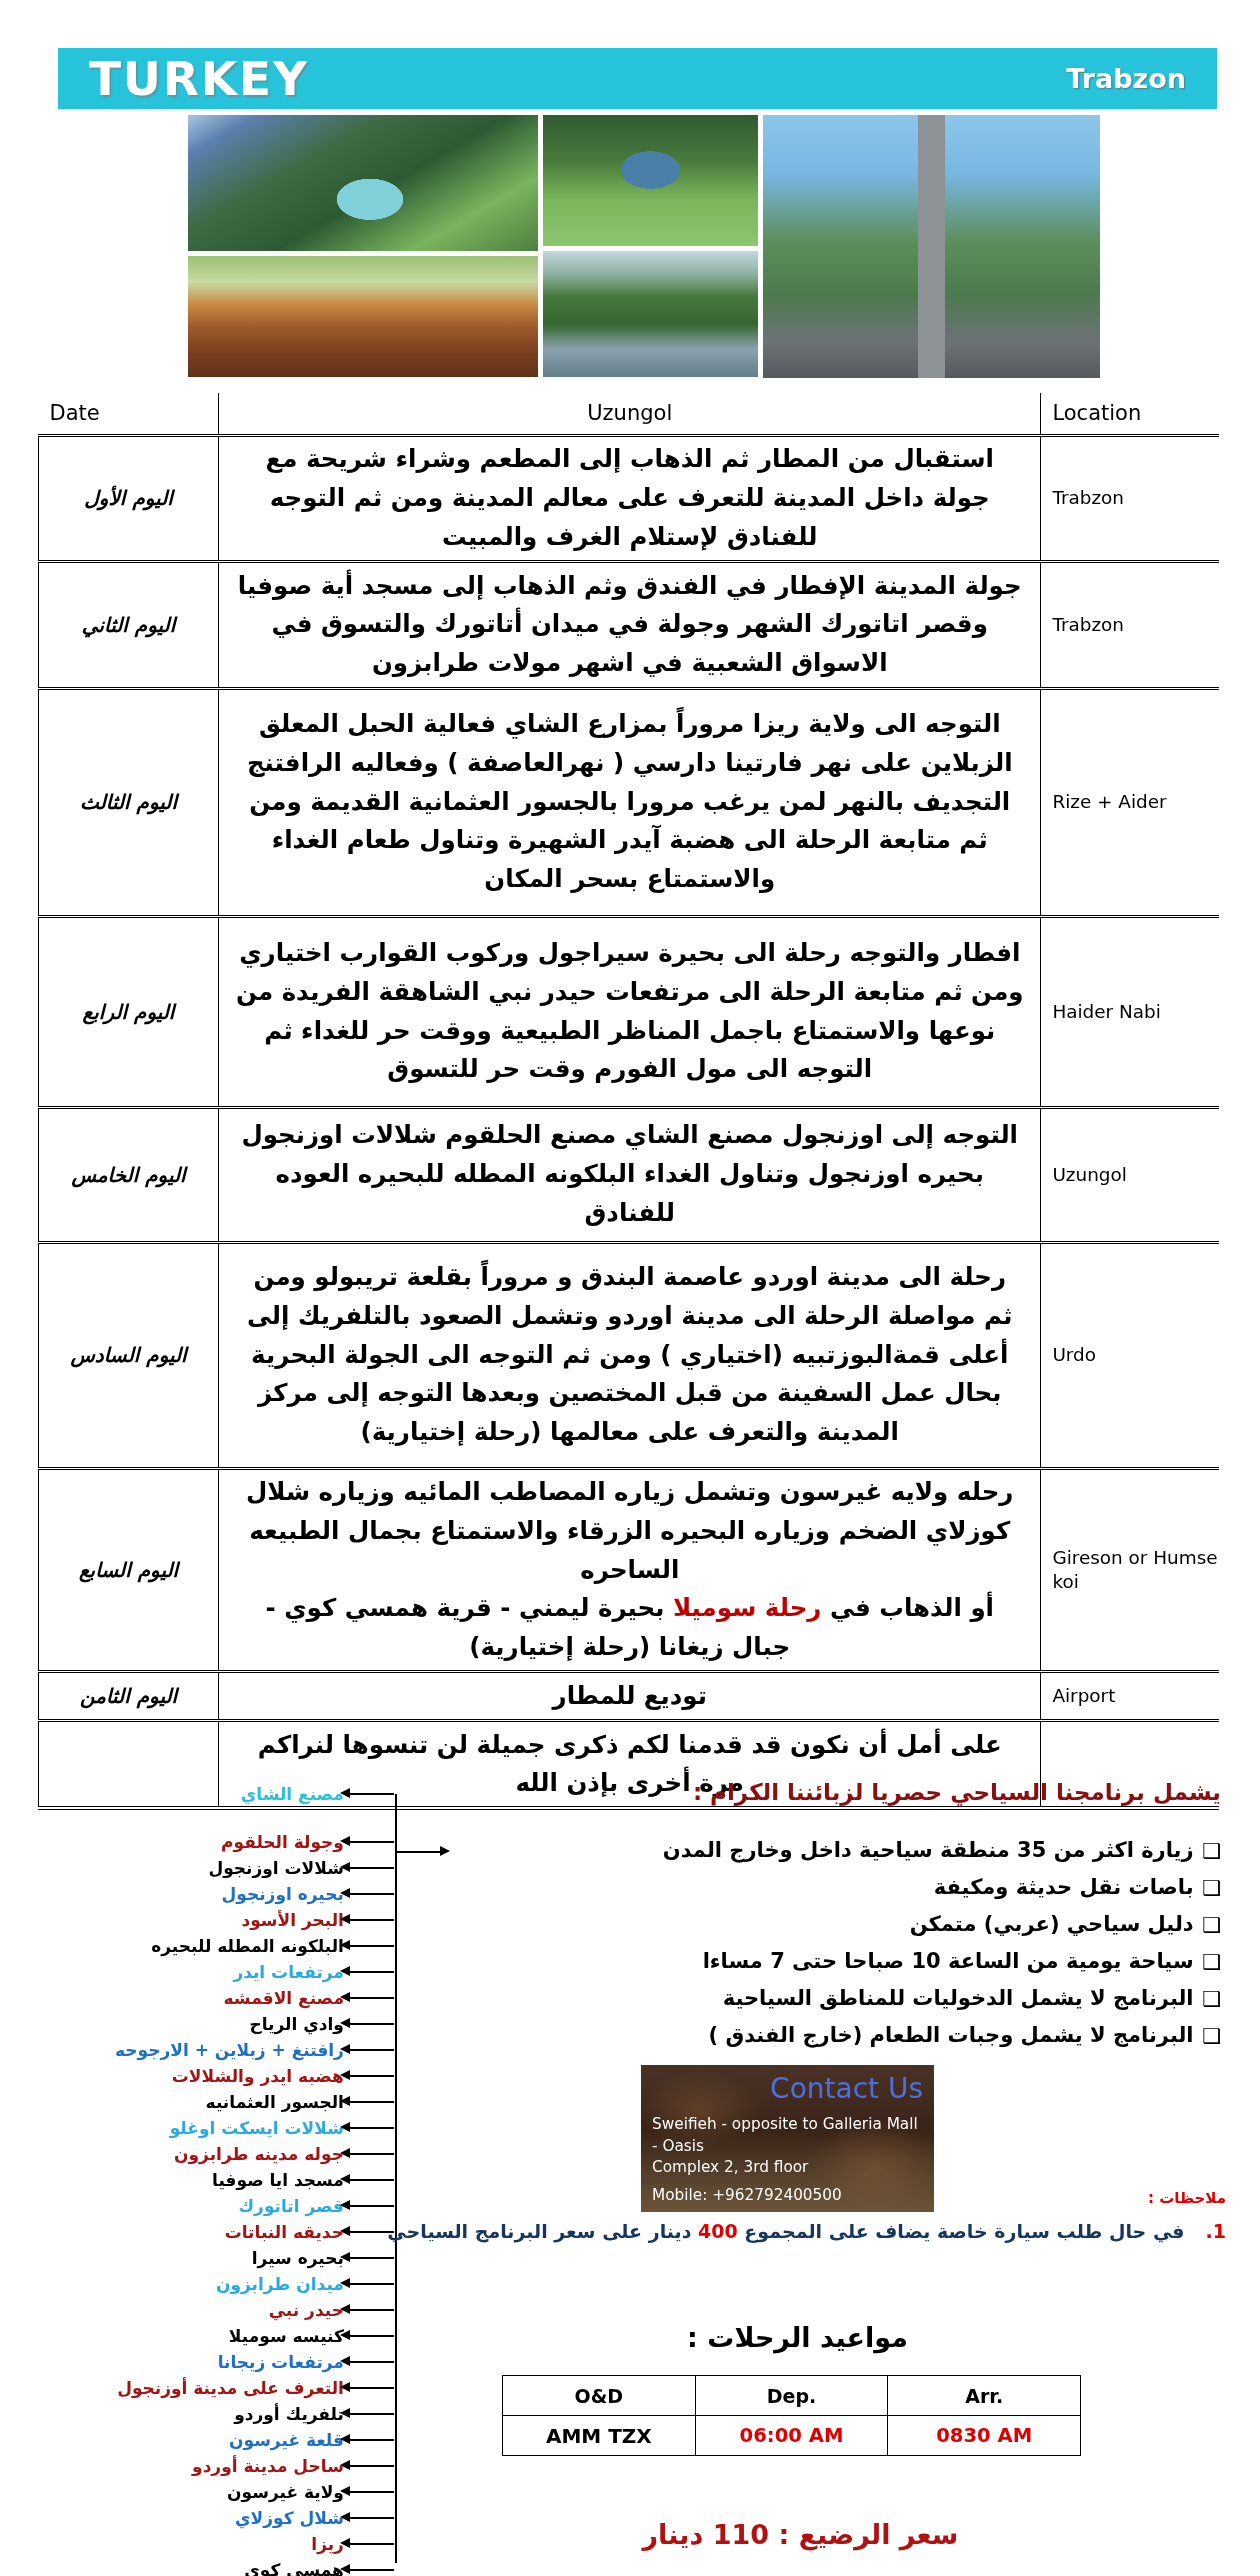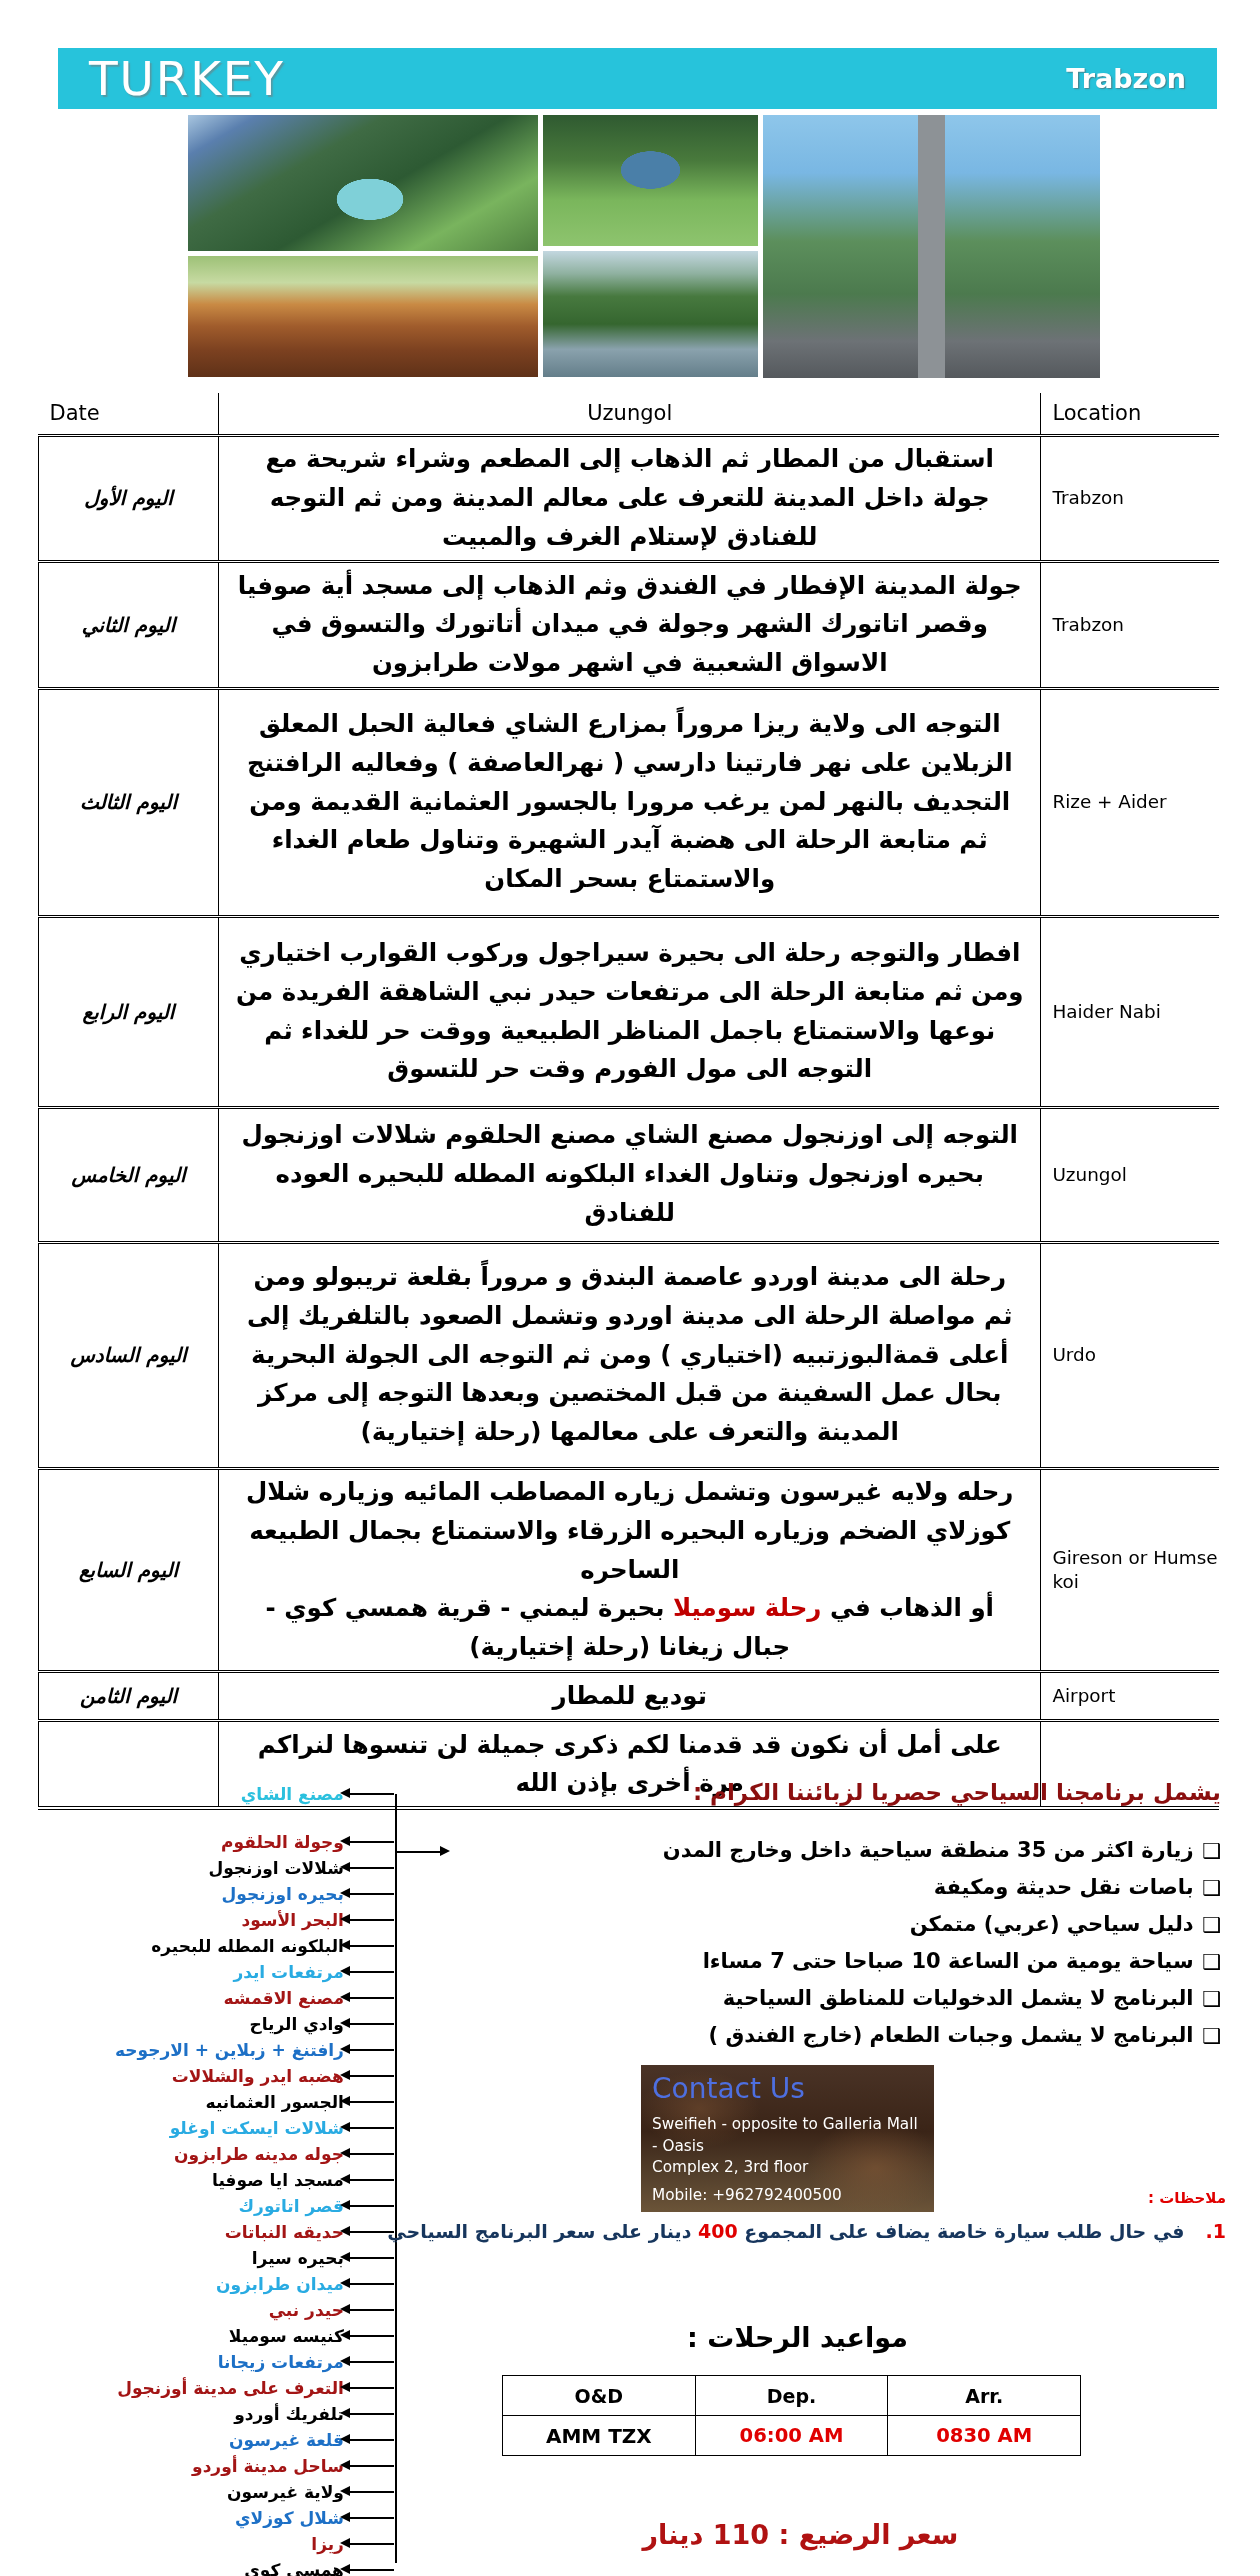--- a/index.html
+++ b/index.html
@@ -1,21 +1,21 @@
 <!DOCTYPE html>
 <html lang="ar" style="font-size:9.8px"><head>
 <meta charset="utf-8">
 <style>
   html,body{margin:0;padding:0;background:#e8e8e8;}
   .page{position:relative;width:1260px;height:2576px;background:#ffffff;overflow:hidden;
         font-family:"DejaVu Sans",sans-serif;color:#000;}
   
   .banner{position:absolute;left:58px;top:48px;width:1159px;height:61px;background:#27c3db;
           display:flex;align-items:center;justify-content:space-between;padding:0 31px;box-sizing:border-box;}
-  .banner .country{font-size:47px;font-weight:normal;color:#fff;letter-spacing:1.8px;
+  .banner .country{font-size:47px;font-weight:bold;color:#fff;letter-spacing:1.8px;
           text-shadow:1.8px 1.8px 1.2px rgba(120,120,120,.55);line-height:1;}
   .banner .city{font-size:27px;font-weight:bold;color:#fff;text-shadow:1.2px 1.2px 1.2px rgba(90,90,90,.6);}
   
   .collage{position:absolute;left:188px;top:115px;width:912px;height:263px;display:flex;gap:5.5px;}
   .col{display:flex;flex-direction:column;gap:4.9px;}
   .photo{flex:1;}
   .p-valley{background:
      radial-gradient(ellipse 55px 34px at 52% 62%,#7fd0d8 0 60%,transparent 61%),
      linear-gradient(150deg,#a8c6e0 0%,#5a7fae 12%,#3f6b44 34%,#2d5a33 55%,#79b45e 78%,#4f8040 100%);}
   .p-breakfast{background:
@@ -63,21 +63,21 @@
                   color:#8b0f0f;}
   .included-list{position:absolute;right:39px;top:69px;direction:rtl;}
   .inc-item{font-size:21px;font-weight:bold;height:37px;line-height:37px;white-space:nowrap;color:#000;}
   .inc-box{display:inline-block;margin-left:8.6px;transform:translateY(1.2px);}
   .contact-box{position:absolute;left:641px;top:302px;width:293px;height:147px;box-sizing:border-box;
      padding:6.1px 11px;color:#fff;
      background:
        radial-gradient(ellipse 86px 55px at 20% 30%,rgba(120,80,50,.55),transparent 70%),
        radial-gradient(ellipse 98px 67px at 80% 70%,rgba(150,100,60,.45),transparent 70%),
        linear-gradient(180deg,#4a3326 0%,#3a2417 45%,#54402c 75%,#6b5438 100%);}
-  .contact-title{text-align:left;color:#4e6fe0;font-size:28px;margin:1.2px 0 8.6px 0;}
+  .contact-title{text-align:right;color:#4e6fe0;font-size:28px;margin:1.2px 0 8.6px 0;}
   .contact-line{font-size:15.3px;line-height:1.42;}
   .notes-title{position:absolute;right:34px;top:426px;direction:rtl;font-size:15px;font-weight:bold;color:#e00000;}
   .note-line{position:absolute;right:34px;top:457px;direction:rtl;font-size:19px;font-weight:bold;
              color:#17365d;white-space:nowrap;}
   .note-num{color:#e00000;margin-left:21px;}
   .note-red{color:#e00000;}
   .schedule-title{position:absolute;left:681px;top:559px;width:233px;direction:rtl;text-align:center;
                   font-size:27px;font-weight:bold;}
   table.flights{position:absolute;left:502px;top:612px;width:579px;border-collapse:collapse;table-layout:fixed;}
   table.flights td,table.flights th{border:1.2px solid #000;height:37px;text-align:center;}

